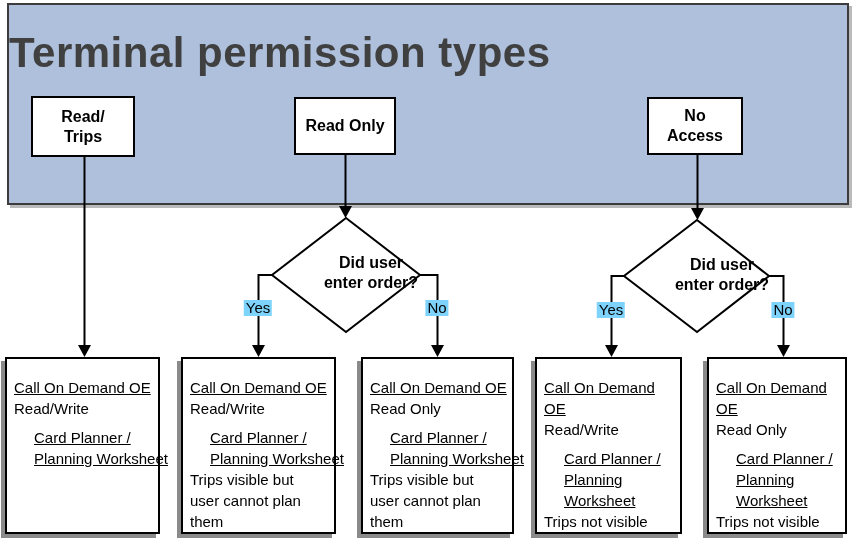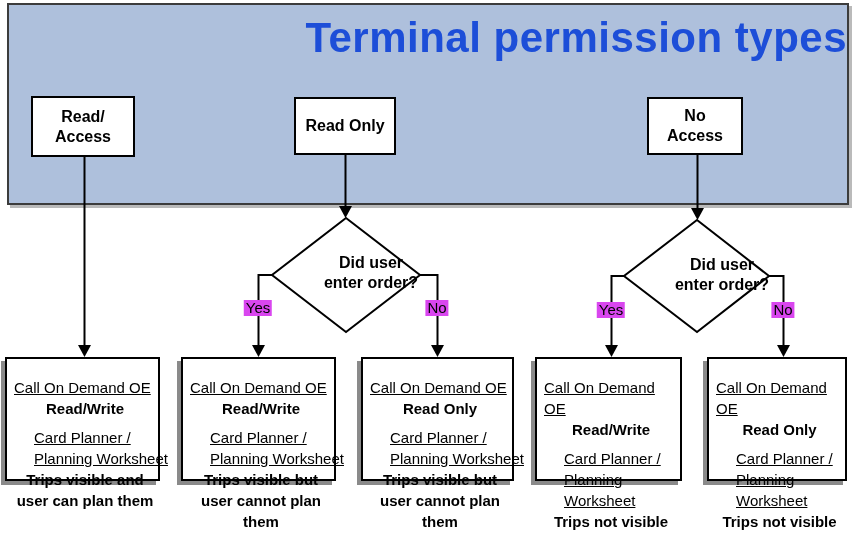--- a/index.html
+++ b/index.html
@@ -7,50 +7,50 @@
     position:relative; width:859px; height:545px; background:#ffffff;
     font-family:"Liberation Sans", sans-serif; color:#000; overflow:hidden;
   }
   .header {
     position:absolute; left:7px; top:3px; width:842px; height:202px;
     background:#AEC0DC; border:2px solid #3c3c3c; box-sizing:border-box;
     box-shadow:3px 3px 0 rgba(130,130,130,0.55);
     z-index:1;
   }
   .title {
-    margin-top:9px; text-align:right;
+    margin-top:24px; text-align:left;
     font-size:42px; font-weight:bold; letter-spacing:0.5px;
-    color:#1d4ed8; white-space:pre;
+    color:#404040; white-space:pre;
   }
   svg.connectors { position:absolute; left:0; top:0; z-index:2; }
   .tbox {
     position:absolute; background:#ffffff; border:2px solid #000;
     box-sizing:border-box; z-index:3;
     display:flex; align-items:center; justify-content:center;
     text-align:center; font-weight:bold; font-size:16px; line-height:20px;
     white-space:pre-line;
   }
   .decision-label {
     position:absolute; transform:translate(-50%,-50%); z-index:3;
     font-weight:bold; font-size:16px; line-height:20px; text-align:center;
     white-space:pre-line;
     margin-left:25px;
   }
   .yn-label {
     position:absolute; transform:translateX(-50%); z-index:3;
-    font-size:15px; line-height:16px; background:#d946ef; padding:0 2px;
+    font-size:15px; line-height:16px; background:#7dd3fc; padding:0 2px;
   }
   .obox {
-    position:absolute; top:357px; height:124px;
+    position:absolute; top:357px; height:177px;
     background:#ffffff; border:2px solid #000; box-sizing:border-box;
     box-shadow:-4px 4px 0 #8a8a8a; z-index:3;
     padding:18px 2px 0 7px; font-size:15px; line-height:21px;
   }
   .obox .link { text-decoration:underline; white-space:pre; }
-  .obox .bold { font-weight:bold; white-space:pre;text-align:center; }
+  .obox .bold { font-weight:normal; white-space:pre; }
   .obox .para2 { margin-top:8px;margin-left:20px; }
 </style>
 </head>
 <body>
 
 <div class="canvas">
 
   <div class="header">
     <div class="title">Terminal permission types</div>
   </div>
@@ -75,21 +75,21 @@
       <polygon points="777,345 790,345 783.5,357"></polygon>
     </g>
     <g fill="#ffffff" stroke="#000000" stroke-width="2">
       <polygon points="346,218 420,275 346,332 272,275"></polygon>
       <polygon points="697,220 769,276 697,332 624,276"></polygon>
     </g>
   </svg>
 
   <div class="tbox" style="left:31px; top:96px; width:104px; height:61px;">
     <span>Read/
-Access</span>
+Trips</span>
   </div>
   <div class="tbox" style="left:294px; top:97px; width:102px; height:58px;">
     <span>Read Only</span>
   </div>
   <div class="tbox" style="left:647px; top:97px; width:96px; height:58px;">
     <span>No
 Access</span>
   </div>
 
   <div class="decision-label" style="left:346px; top:273px;">Did user
@@ -100,22 +100,20 @@
   <span class="yn-label" style="left:258px; top:300px;">Yes</span>
   <span class="yn-label" style="left:437px; top:300px;">No</span>
   <span class="yn-label" style="left:611px; top:302px;">Yes</span>
   <span class="yn-label" style="left:783px; top:302px;">No</span>
 
   <div class="obox" style="left:5px; width:155px;">
     <div class="link">Call On Demand OE</div>
     <div class="bold">Read/Write</div>
     <div class="link para2">Card Planner /
 Planning Worksheet</div>
-    <div class="bold">Trips visible and
-user can plan them</div>
   </div>
 
   <div class="obox" style="left:181px; width:155px;">
     <div class="link">Call On Demand OE</div>
     <div class="bold">Read/Write</div>
     <div class="link para2">Card Planner /
 Planning Worksheet</div>
     <div class="bold">Trips visible but
 user cannot plan
 them</div>

